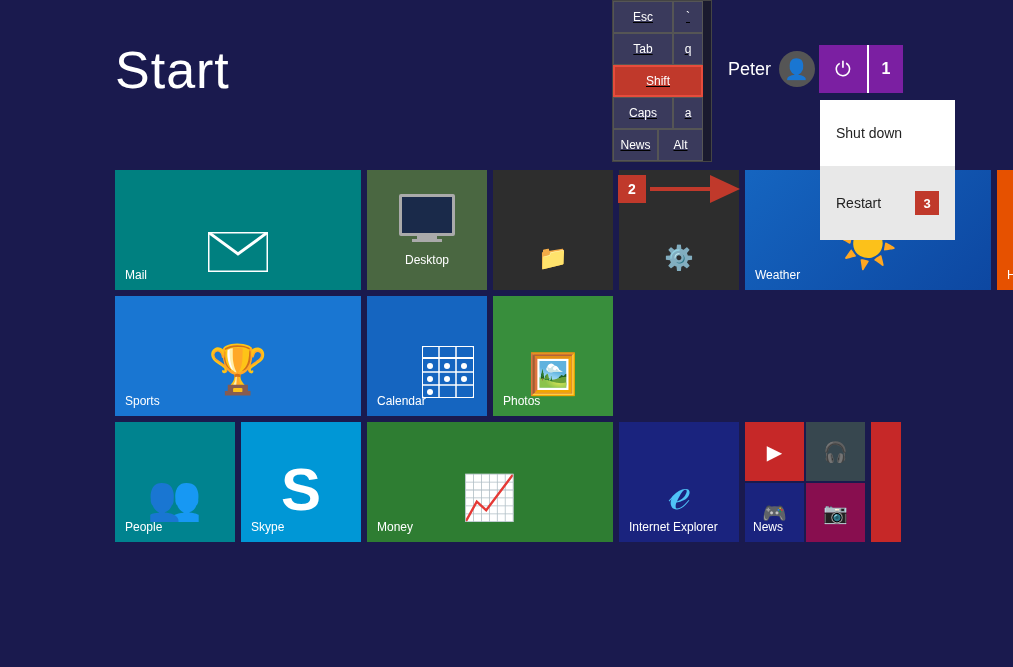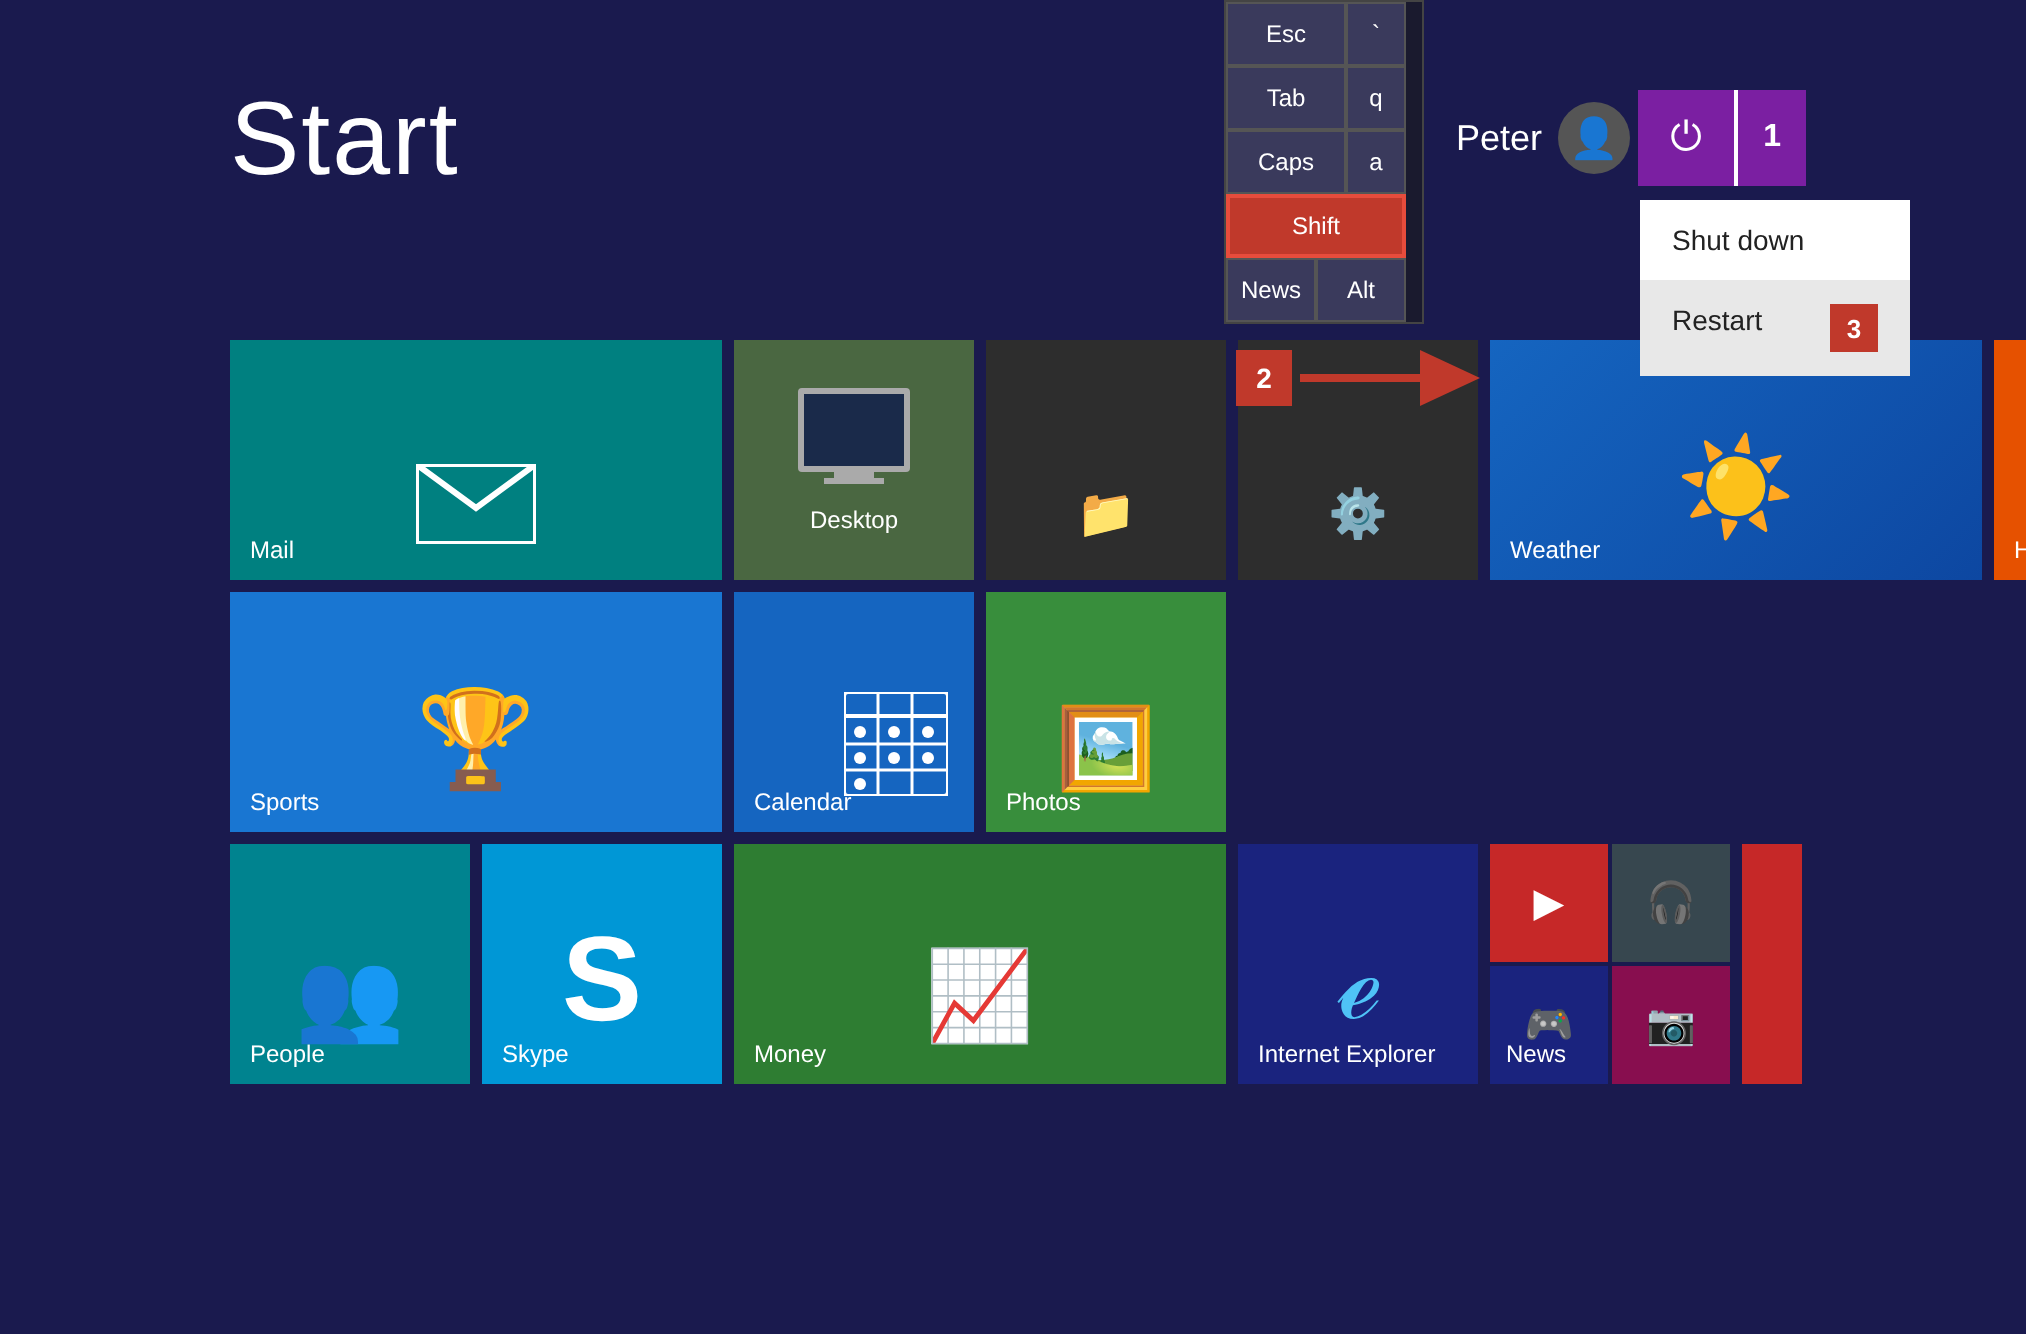--- a/index.html
+++ b/index.html
@@ -132,20 +132,21 @@
       top: 0;
       left: 612px;
       width: 100px;
       background: #1a1a2e;
       border: 1px solid #444;
       z-index: 10;
     }
 
     .key-row {
       display: flex;
+      text-decoration: underline;
     }
 
     .key {
       background: #3a3a5c;
       border: 1px solid #555;
       color: white;
       font-size: 12px;
       display: flex;
       align-items: center;
       justify-content: center;
@@ -220,26 +221,26 @@
     #shutdown-menu {
       position: absolute;
       top: 100px;
       left: 820px;
       background: white;
       z-index: 30;
       width: 135px;
     }
 
     .shutdown-item {
-      padding: 12px 16px;
+      padding: 25px 16px;
       font-size: 14px;
       color: #222;
       cursor: pointer;
       display: flex;
-      align-items: flex-start;
+      align-items: center;
       justify-content: space-between;
     }
 
     .shutdown-badge {
       background: #c0392b;
       color: white;
       font-size: 13px;
       font-weight: bold;
       width: 24px;
       height: 24px;
@@ -456,26 +457,26 @@
     <div class="key key-wide">Esc</div>
     <div class="key key-narrow">`</div>
   </div>
 
   <div class="key-row">
     <div class="key key-wide">Tab</div>
     <div class="key key-narrow">q</div>
   </div>
 
   <div class="key-row">
+    <div class="key key-shift">Shift</div>
+  </div>
+
+  <div class="key-row">
     <div class="key key-wide">Caps</div>
     <div class="key key-narrow">a</div>
-  </div>
-
-  <div class="key-row">
-    <div class="key key-shift">Shift</div>
   </div>
 
   <div class="key-row">
     <div class="key key-ctrl">News</div>
     <div class="key key-alt">Alt</div>
   </div>
 </div>
 
 <div id="arrow-annotation">
   <div class="annotation-badge">2</div>

